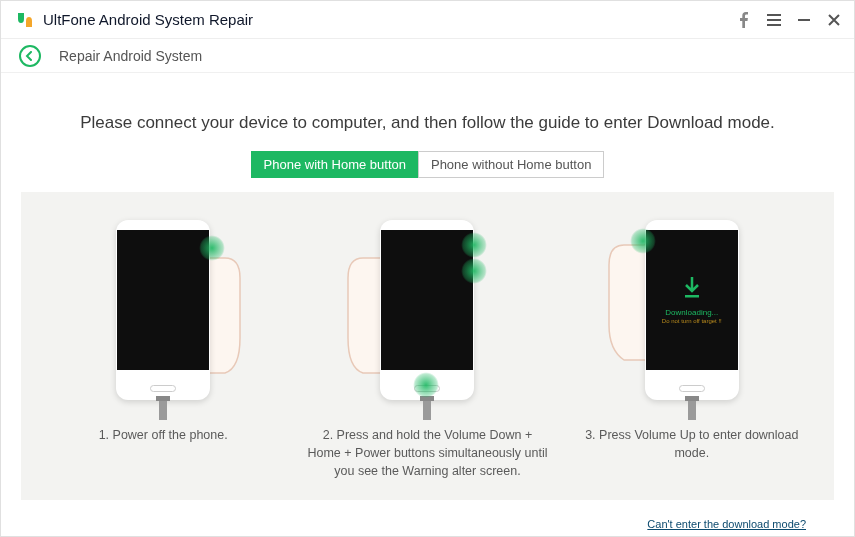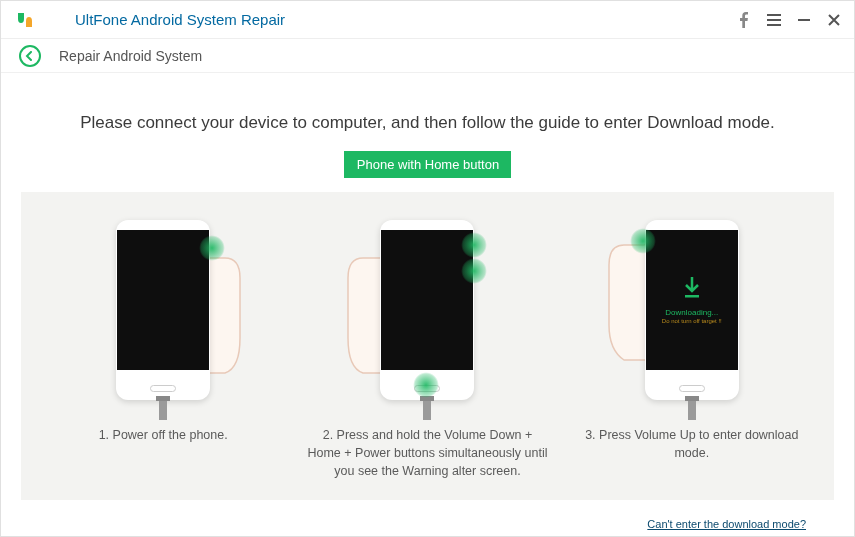--- a/index.html
+++ b/index.html
@@ -17,24 +17,23 @@
     align-items: center;
     padding: 0 6px 0 14px;
     border-bottom: 1px solid #eee;
   }
   .logo {
     width: 20px; height: 20px;
     margin-right: 8px;
     position: relative;
   }
   .app-title {
-    color: #0369a1;
+    color: #0f172a;
     font-size: 15px;
     flex: 1;
-    margin-left: 32px;
   }
   .titlebar-right { display: flex; align-items: center; gap: 2px; }
   .titlebar-btn {
     width: 28px; height: 28px;
     display: flex; align-items: center; justify-content: center;
     color: #555;
     cursor: pointer;
   }
   .breadcrumb {
     height: 34px;
@@ -228,20 +227,21 @@
       </svg>
   </div>
   <span>Repair Android System</span>
 </div>
 
 <div class="content">
   <div class="instruction">Please connect your device to computer, and then follow the guide to enter Download mode.</div>
 
   <div class="tabs">
     <div class="tab active">Phone with Home button</div>
+    <div class="tab">Phone without Home button</div>
   </div>
 
   <div class="steps-panel">
 
     <div class="step">
       <div class="illus">
         <svg class="hand" style="right:8px;top:18px" viewBox="0 0 90 150">
           <path d="M30 20 Q20 10 15 20 Q10 30 20 50 L20 120 Q20 140 45 145 L70 145 Q85 140 85 110 L85 50 Q85 30 70 30 L50 30 Q40 25 30 20 Z" fill="#fdf6f0" stroke="#e8c9b8" stroke-width="1.5"></path>
         </svg>
         <div class="phone">

